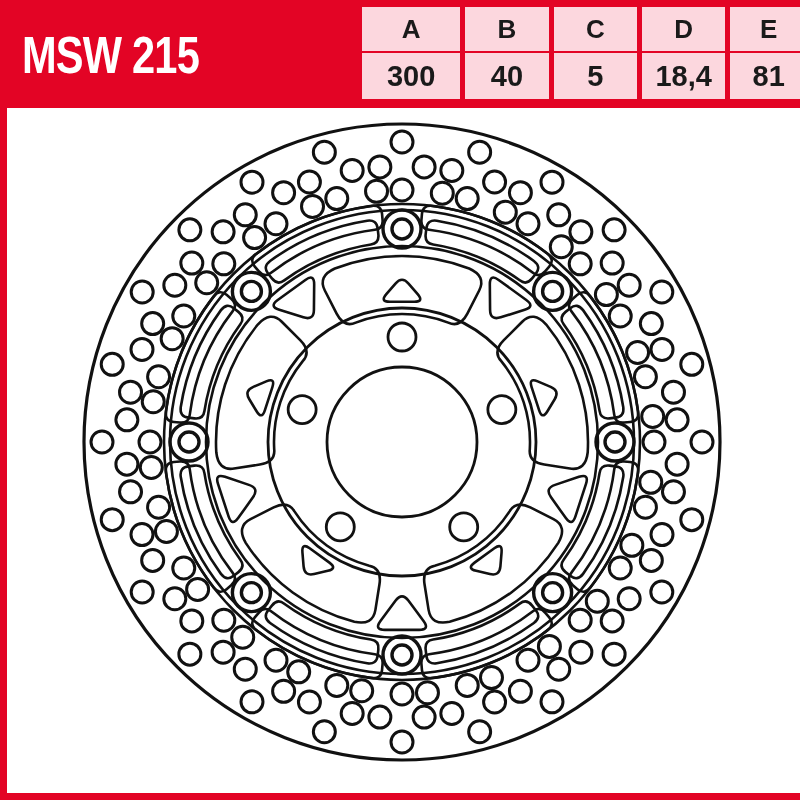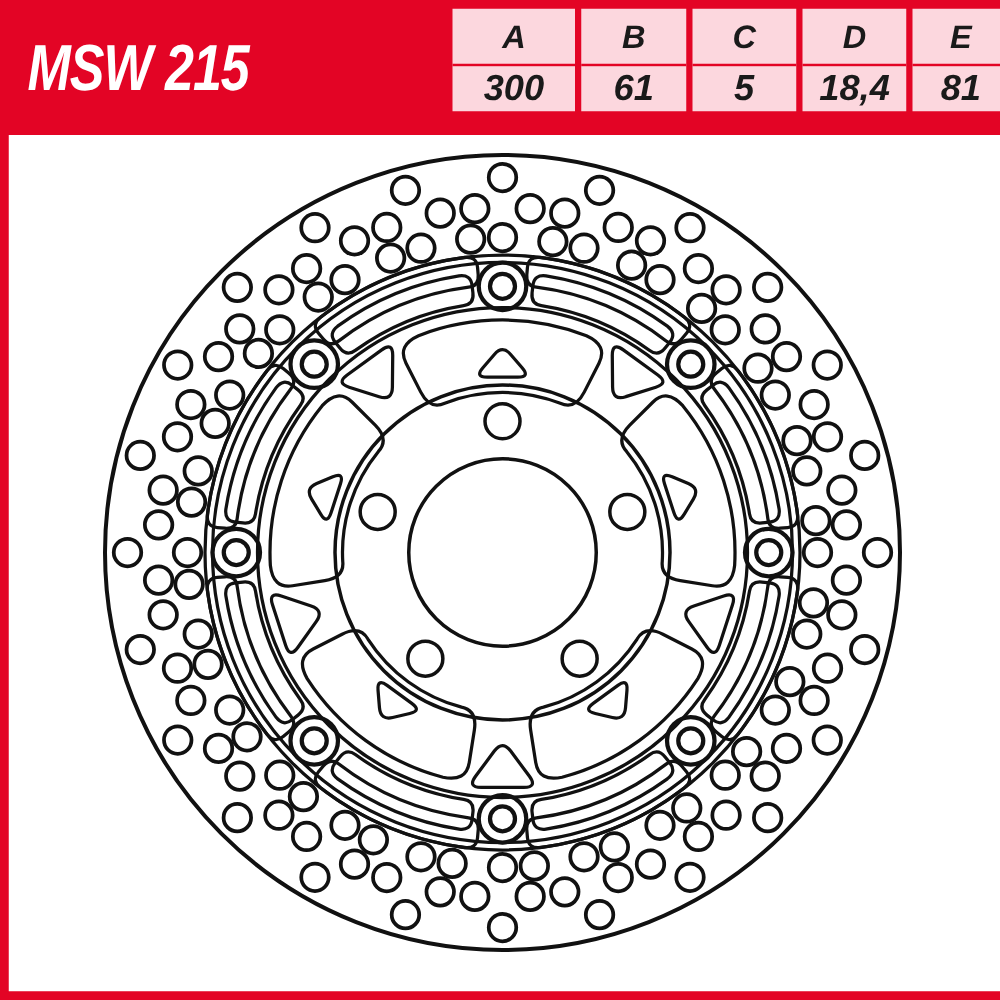--- a/index.html
+++ b/index.html
@@ -16,21 +16,20 @@
   #page {
     position: relative;
     width: 800px;
     height: 800px;
     box-sizing: border-box;
     background: #ffffff;
     border-left: 7px solid #e30425;
     border-bottom: 7px solid #e30425;
     border-right: 0;
     border-top: 0;
-    font-style: italic;
   }
   
   #header-band {
     position: absolute;
     left: -7px;
     top: 0;
     width: 800px;
     height: 108px;
     background: #e30425;
     display: flex;
@@ -75,21 +74,21 @@
     color: #1a1a1a;
     font-weight: bold;
     font-family: "Liberation Sans", sans-serif;
   }
   .spec-head {
     height: 44px;
     font-size: 26px;
     border-bottom: 2px solid #e30425;
   }
   .spec-val {
-    height: 36px;
+    height: 46px;
     font-size: 29px;
   }
   
   #drawing-area {
     position: absolute;
     left: -7px;
     top: 108px;
     width: 800px;
     height: 685px;
   }
@@ -113,21 +112,21 @@
     <div id="product-title">MSW 215</div>
   </div>
 
   <div id="spec-table">
     <div class="spec-col col-a">
       <div class="spec-head">A</div>
       <div class="spec-val">300</div>
     </div>
     <div class="spec-col col-b">
       <div class="spec-head">B</div>
-      <div class="spec-val">61</div>
+      <div class="spec-val">40</div>
     </div>
     <div class="spec-col col-c">
       <div class="spec-head">C</div>
       <div class="spec-val">5</div>
     </div>
     <div class="spec-col col-d">
       <div class="spec-head">D</div>
       <div class="spec-val">18,4</div>
     </div>
     <div class="spec-col col-e">

